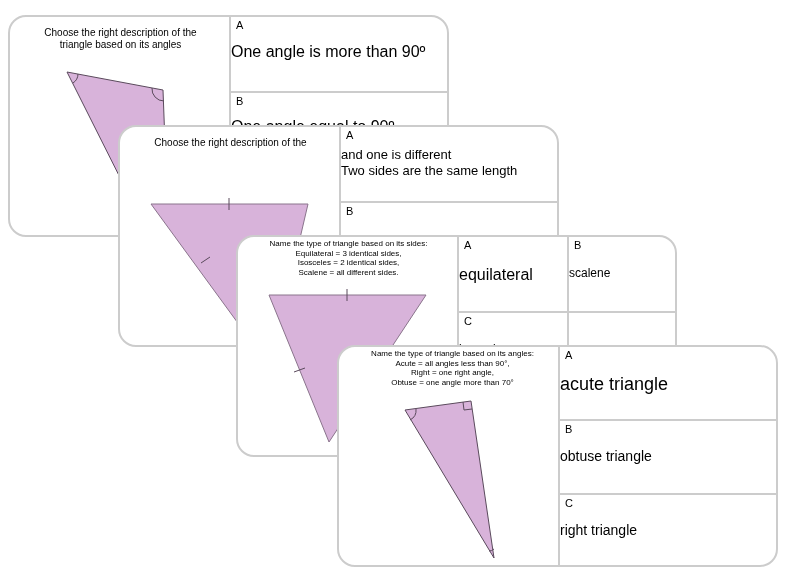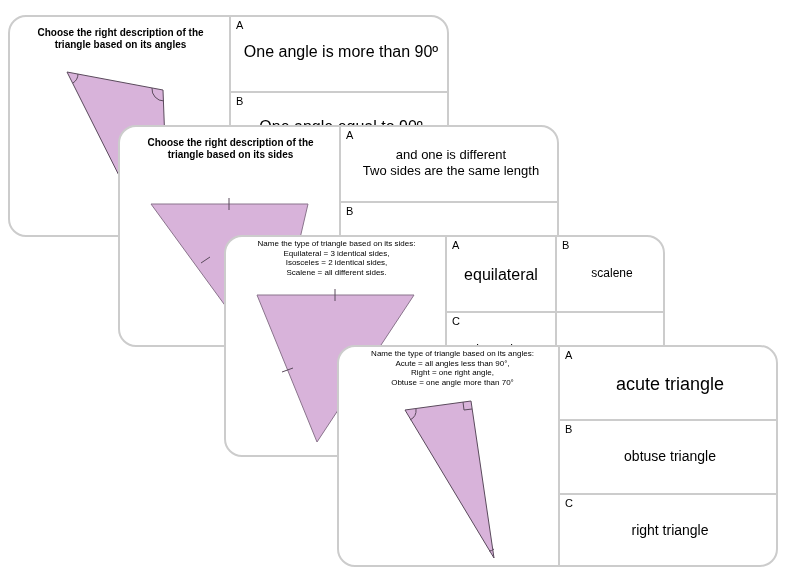--- a/index.html
+++ b/index.html
@@ -4,30 +4,30 @@
   <style>
     html, body { margin: 0; padding: 0; background: #ffffff; }
     body { width: 800px; height: 585px; position: relative; overflow: hidden; font-family: "Liberation Sans", sans-serif; color: #000; }
     .card {
       position: absolute; width: 441px; height: 222px;
       background: #fff; border: 2px solid #cccccc; border-radius: 18px;
       box-sizing: border-box; overflow: hidden;
     }
     .card .left { position: absolute; left: 0; top: 0; bottom: 0; }
     .card .prompt { position: absolute; left: 0; right: 0; text-align: center; line-height: 1.15; }
-    .card .prompt.bold { font-size: 10px; font-weight: bold; top: 10px; }
+    .card .prompt.bold { font-size: 10px; font-weight: normal; top: 10px; }
     .card .prompt.small { font-size: 8px; top: 2px; line-height: 1.2; }
     .card svg.shape { position: absolute; left: 0; top: 0; overflow: visible; }
     .cell {
       position: absolute; box-sizing: border-box;
       border-left: 2px solid #cccccc; border-top: 2px solid #cccccc;
     }
     .cell.first-row { border-top: none; }
     .cell .letter { position: absolute; left: 5px; top: 2px; font-size: 11px; }
-    .cell .answer { position: absolute; left: 0; right: 0; text-align: center; }
+    .cell .answer { position: absolute; left: 0; right: 0; text-align: left; }
   </style>
 </head>
 <body>
 
 <div class="card" style="left:8px; top:15px;">
   <div class="left" style="width:221px;">
     <div class="prompt bold" style="font-size:10px; top:10px;">
       <div>Choose the right description of the</div>
       <div>triangle based on its angles</div>
     </div>
@@ -44,41 +44,40 @@
   <div class="cell" style="left:219px; top:74px; width:222px; height:148px;">
     <span class="letter">B</span>
     <span class="answer" style="top:25px; font-size:16px;">One angle equal to 90º</span>
   </div>
 </div>
 
 <div class="card" style="left:118px; top:125px;">
   <div class="left" style="width:221px;">
     <div class="prompt bold" style="font-size:10px; top:10px;">
       <div>Choose the right description of the</div>
-      <div>triangle based on its sides</div>
     </div>
     <svg class="shape" width="221" height="222">
       <polygon points="31,77 188,77 150,240" fill="#D8B3DA" stroke="#8a748c" stroke-width="1"></polygon>
       <line x1="109" y1="71" x2="109" y2="83" stroke="#5a4a5c" stroke-width="1"></line>
       <line x1="81" y1="136" x2="90" y2="130" stroke="#5a4a5c" stroke-width="1"></line>
     </svg>
   </div>
   <div class="cell first-row" style="left:219px; top:0; width:222px; height:74px;">
     <span class="letter">A</span>
     <div class="answer" style="top:20px; font-size:13px; line-height:1.25;">
       <div>and one is different</div>
       <div>Two sides are the same length</div>
     </div>
   </div>
   <div class="cell" style="left:219px; top:74px; width:222px; height:148px;">
     <span class="letter">B</span>
   </div>
 </div>
 
-<div class="card" style="left:224px; top:235px;">
+<div class="card" style="left:236px; top:235px;">
   <div class="left" style="width:221px;">
     <div class="prompt small" style="font-size:8px; top:2px;">
       <div>Name the type of triangle based on its sides:</div>
       <div>Equilateral = 3 identical sides,</div>
       <div>Isosceles = 2 identical sides,</div>
       <div>Scalene = all different sides.</div>
     </div>
     <svg class="shape" width="221" height="222">
       <polygon points="31,58 188,58 91,205" fill="#D8B3DA" stroke="#8a748c" stroke-width="1"></polygon>
       <line x1="109" y1="52" x2="109" y2="64" stroke="#5a4a5c" stroke-width="1"></line>

